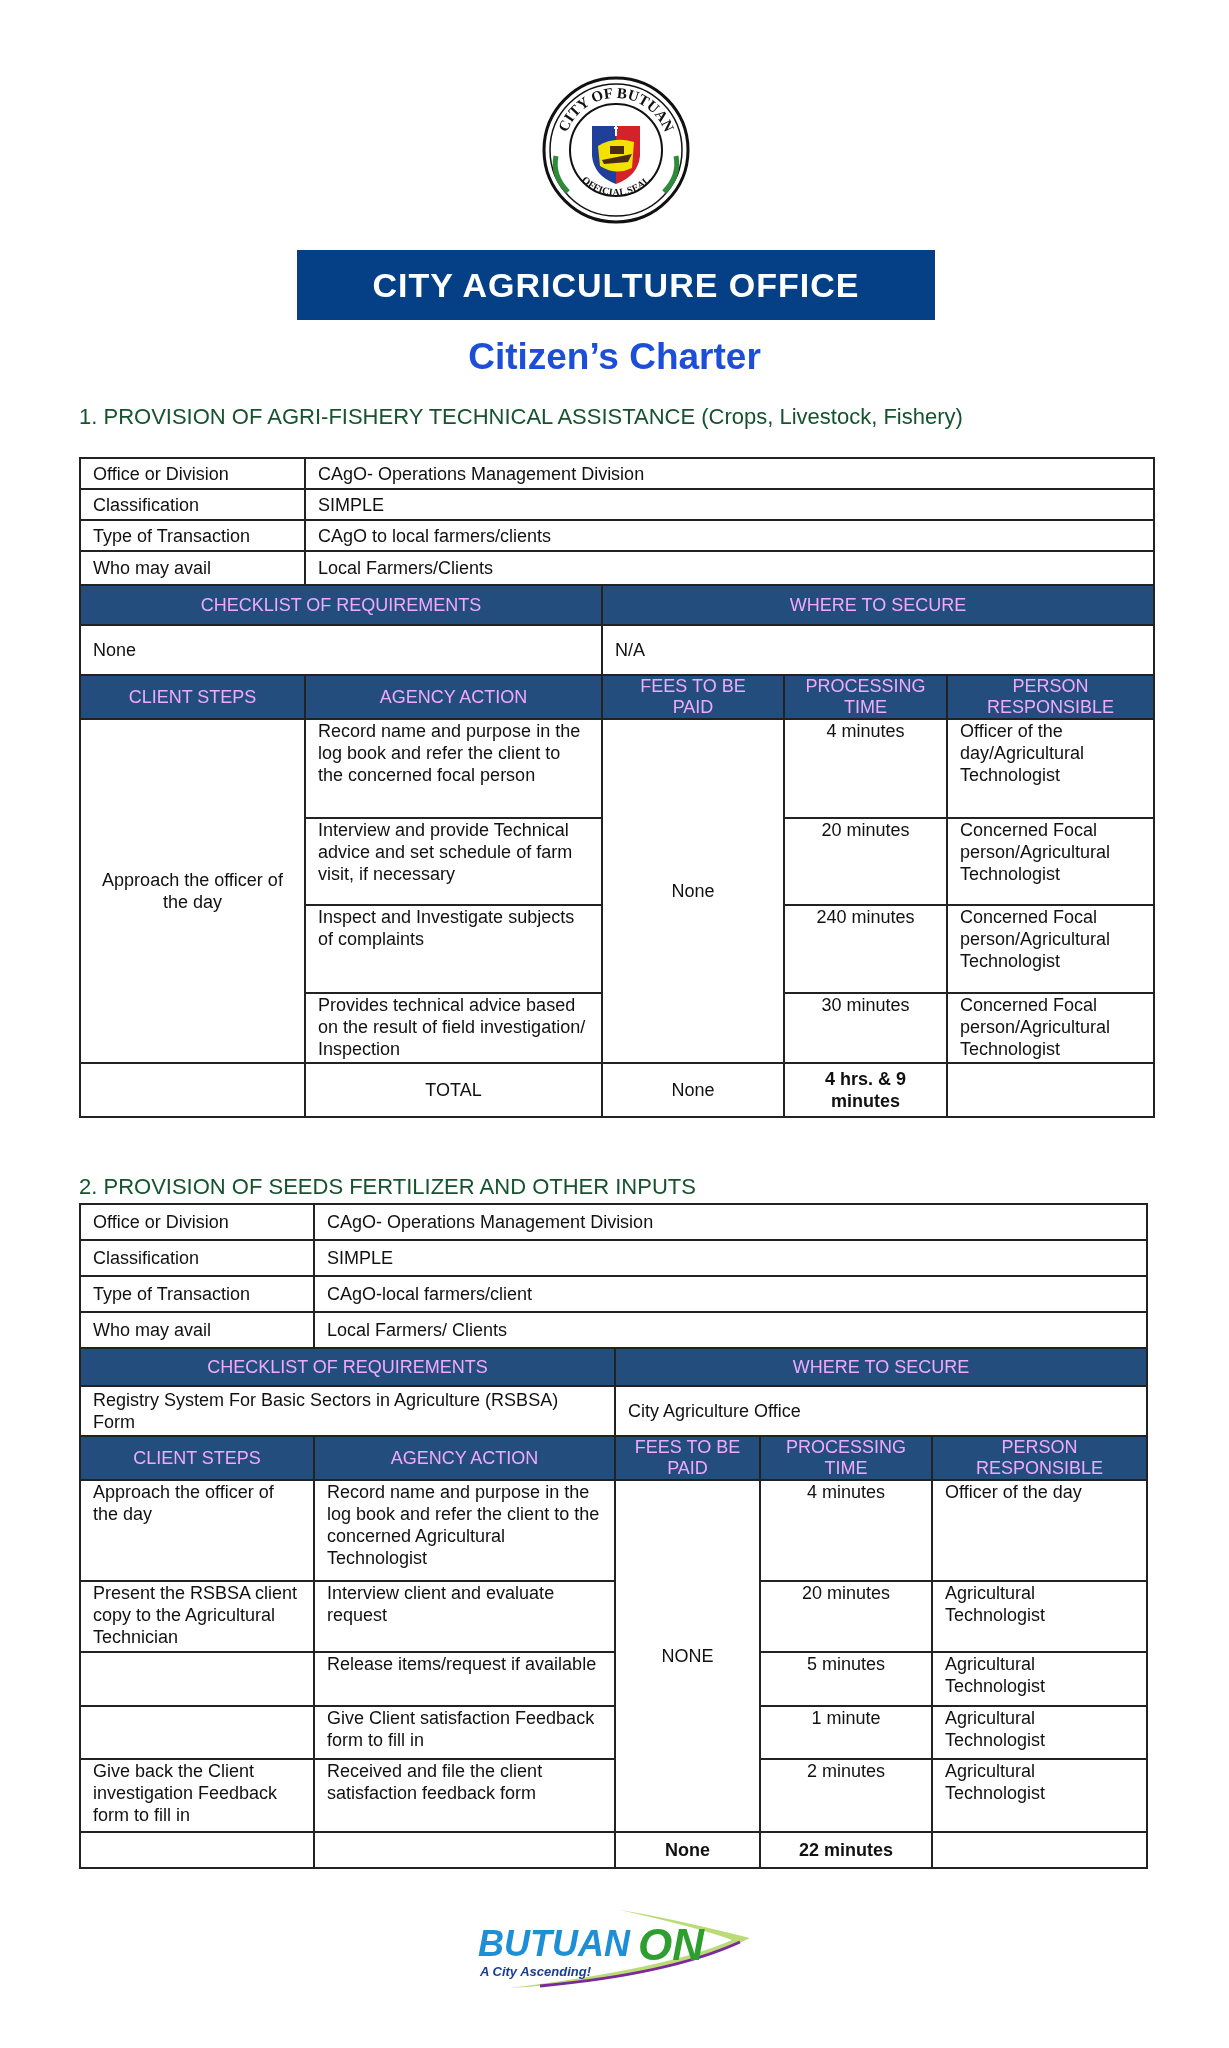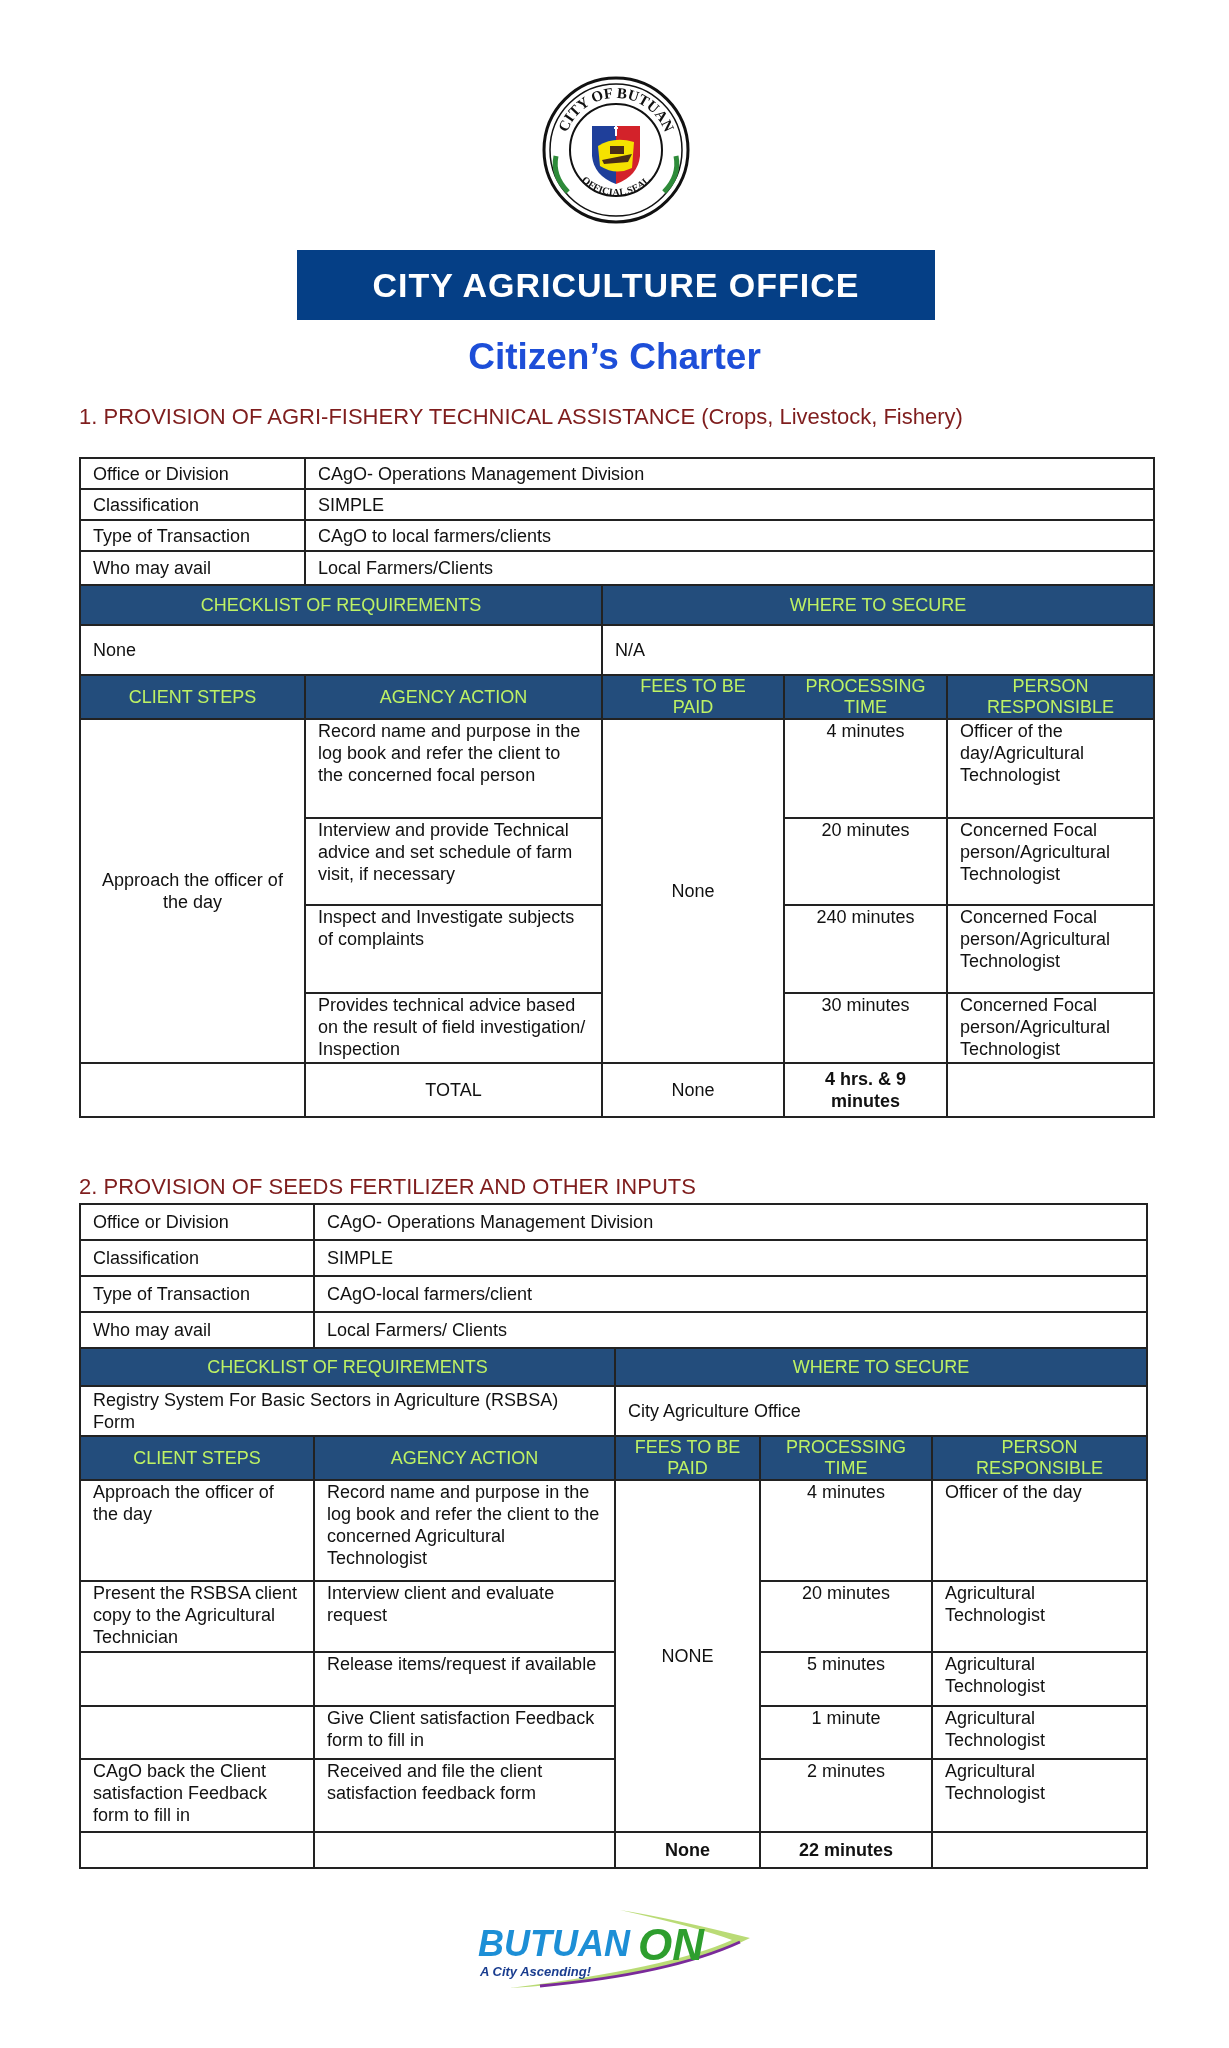--- a/index.html
+++ b/index.html
@@ -1,23 +1,23 @@
 <!DOCTYPE html>
 <html><head>
 <meta charset="utf-8">
 <style>
   html, body { margin: 0; padding: 0; background: #ffffff; }
   body { width: 1229px; height: 2048px; position: relative; font-family: "Liberation Sans", "DejaVu Sans", sans-serif; color: #111; overflow: hidden; }
   .seal { position: absolute; left: 542px; top: 76px; width: 148px; height: 148px; }
   .banner { position: absolute; left: 297px; top: 250px; width: 638px; height: 70px; background: #053f86; color: #fff; font-weight: bold; font-size: 34px; letter-spacing: 1px; display: flex; align-items: center; justify-content: center; }
   .subtitle { position: absolute; left: 0; width: 1229px; top: 336px; text-align: center; color: #1d4ed8; font-size: 37px; font-weight: bold; }
-  .section-title { position: absolute; left: 79px; font-size: 22px; color: #7f1d1d; }
+  .section-title { position: absolute; left: 79px; font-size: 22px; color: #14532d; }
   table.charter { position: absolute; border-collapse: collapse; table-layout: fixed; font-size: 18px; }
   table.charter td { border: 2px solid #222; padding: 0 12px; vertical-align: top; line-height: 22px; }
-  table.charter td.hdr { background: #234d7c; color: #bef264; text-align: center; vertical-align: middle; font-size: 18px; line-height: 21px; padding: 0 4px; }
+  table.charter td.hdr { background: #234d7c; color: #f0abfc; text-align: center; vertical-align: middle; font-size: 18px; line-height: 21px; padding: 0 4px; }
   table.charter td.lbl { vertical-align: middle; }
   table.charter td.val { vertical-align: middle; }
   td.center { text-align: center; }
   td.middle { vertical-align: middle !important; }
   .footer-logo { position: absolute; left: 470px; top: 1898px; width: 300px; height: 100px; }
 </style>
 </head>
 <body>
 
 <svg class="seal" viewBox="0 0 148 148">
@@ -178,21 +178,21 @@
     <td class="center">5 minutes</td>
     <td>Agricultural Technologist</td>
   </tr>
   <tr style="height:53px">
     <td></td>
     <td>Give Client satisfaction Feedback form  to fill in</td>
     <td class="center">1 minute</td>
     <td>Agricultural Technologist</td>
   </tr>
   <tr style="height:73px">
-    <td>CAgO back the  Client satisfaction Feedback form  to fill in</td>
+    <td>Give back the  Client investigation Feedback form  to fill in</td>
     <td>Received and file the client satisfaction feedback form</td>
     <td class="center">2 minutes</td>
     <td>Agricultural Technologist</td>
   </tr>
   <tr style="height:36px">
     <td></td>
     <td></td>
     <td class="center middle" style="font-weight:bold;">None</td>
     <td class="center middle" style="font-weight:bold;">22 minutes</td>
     <td></td>

